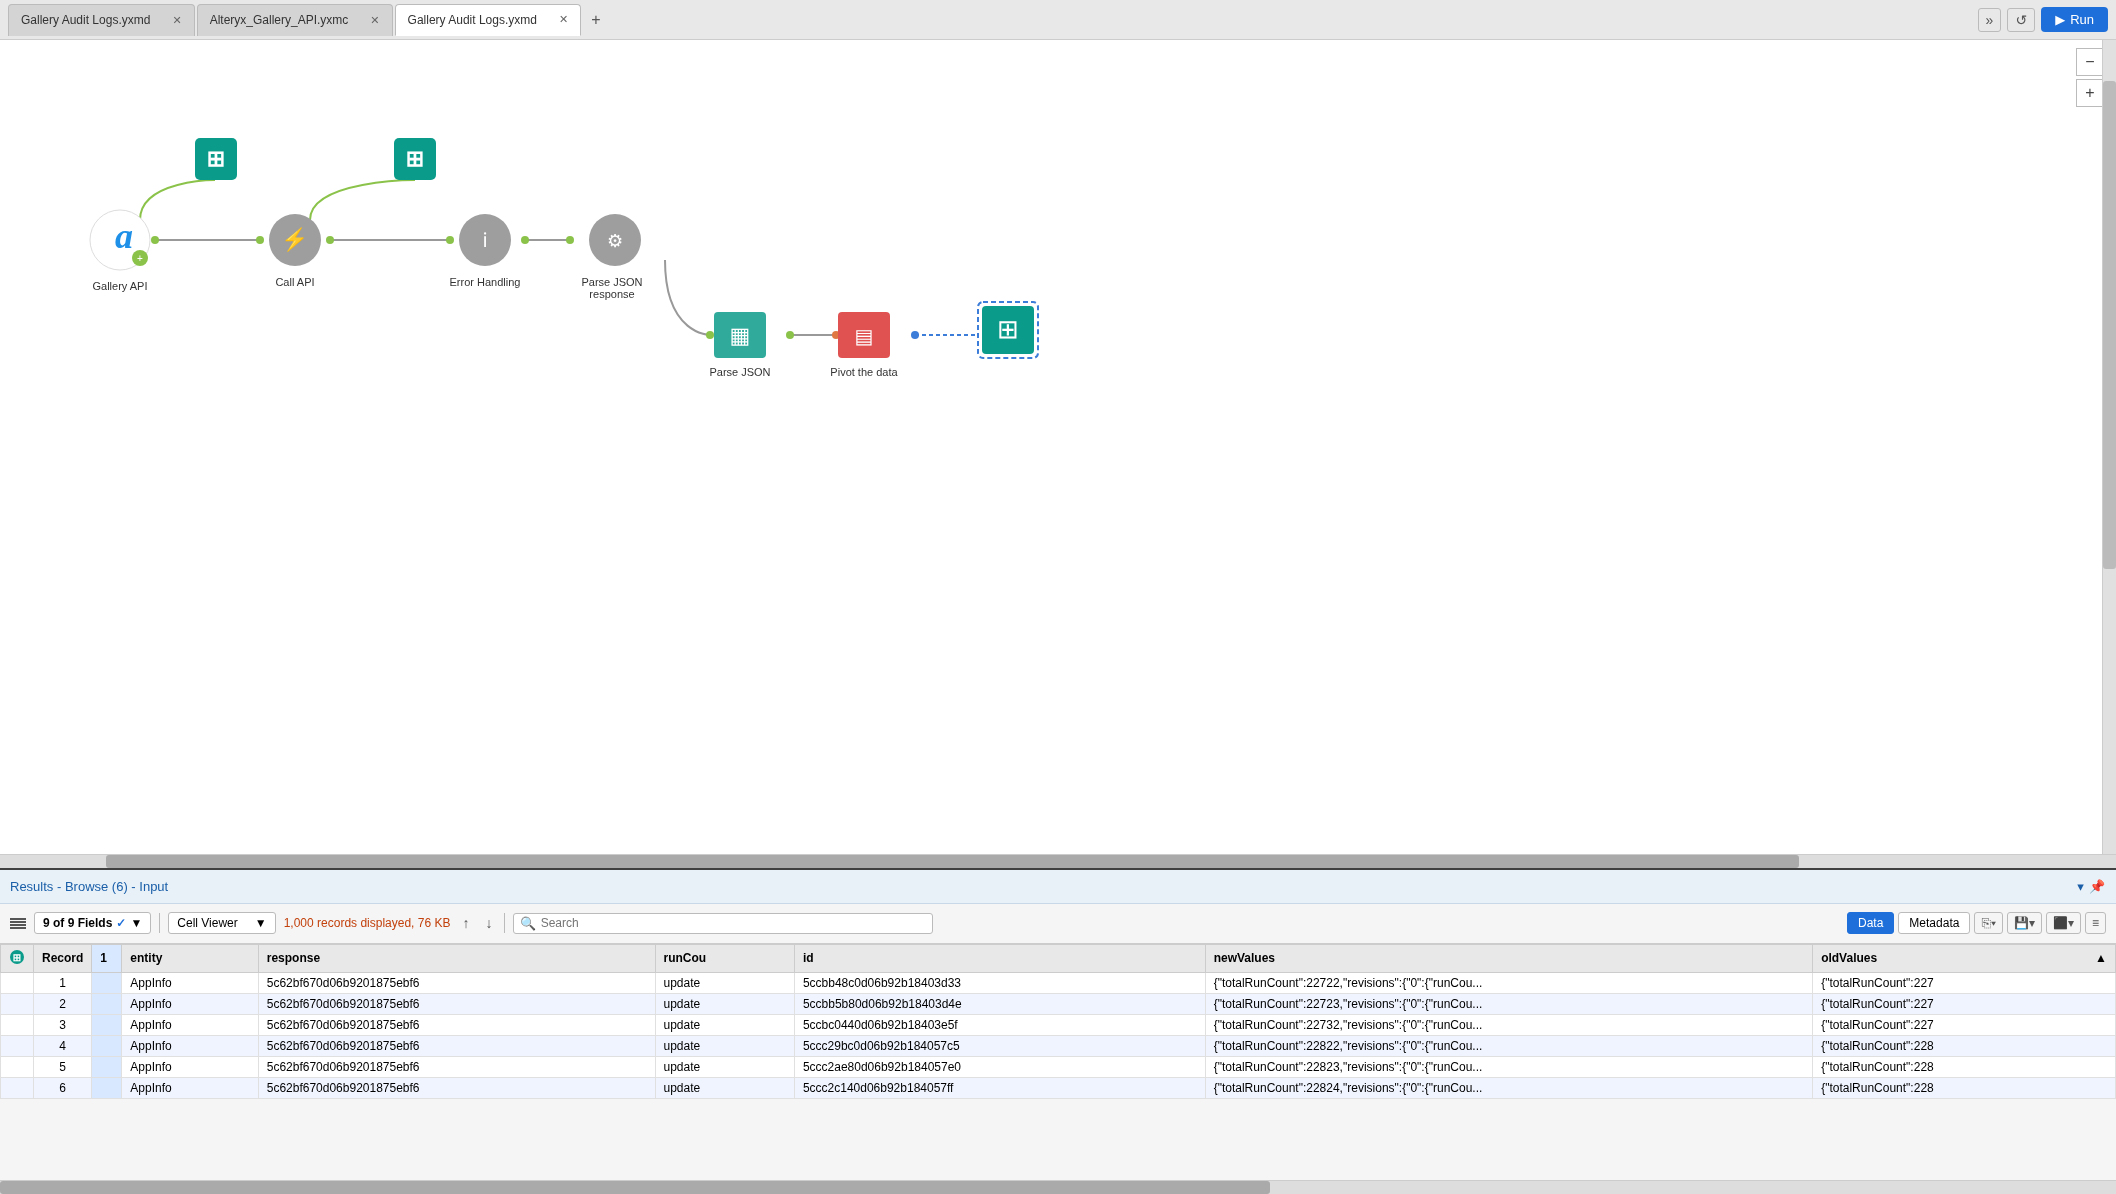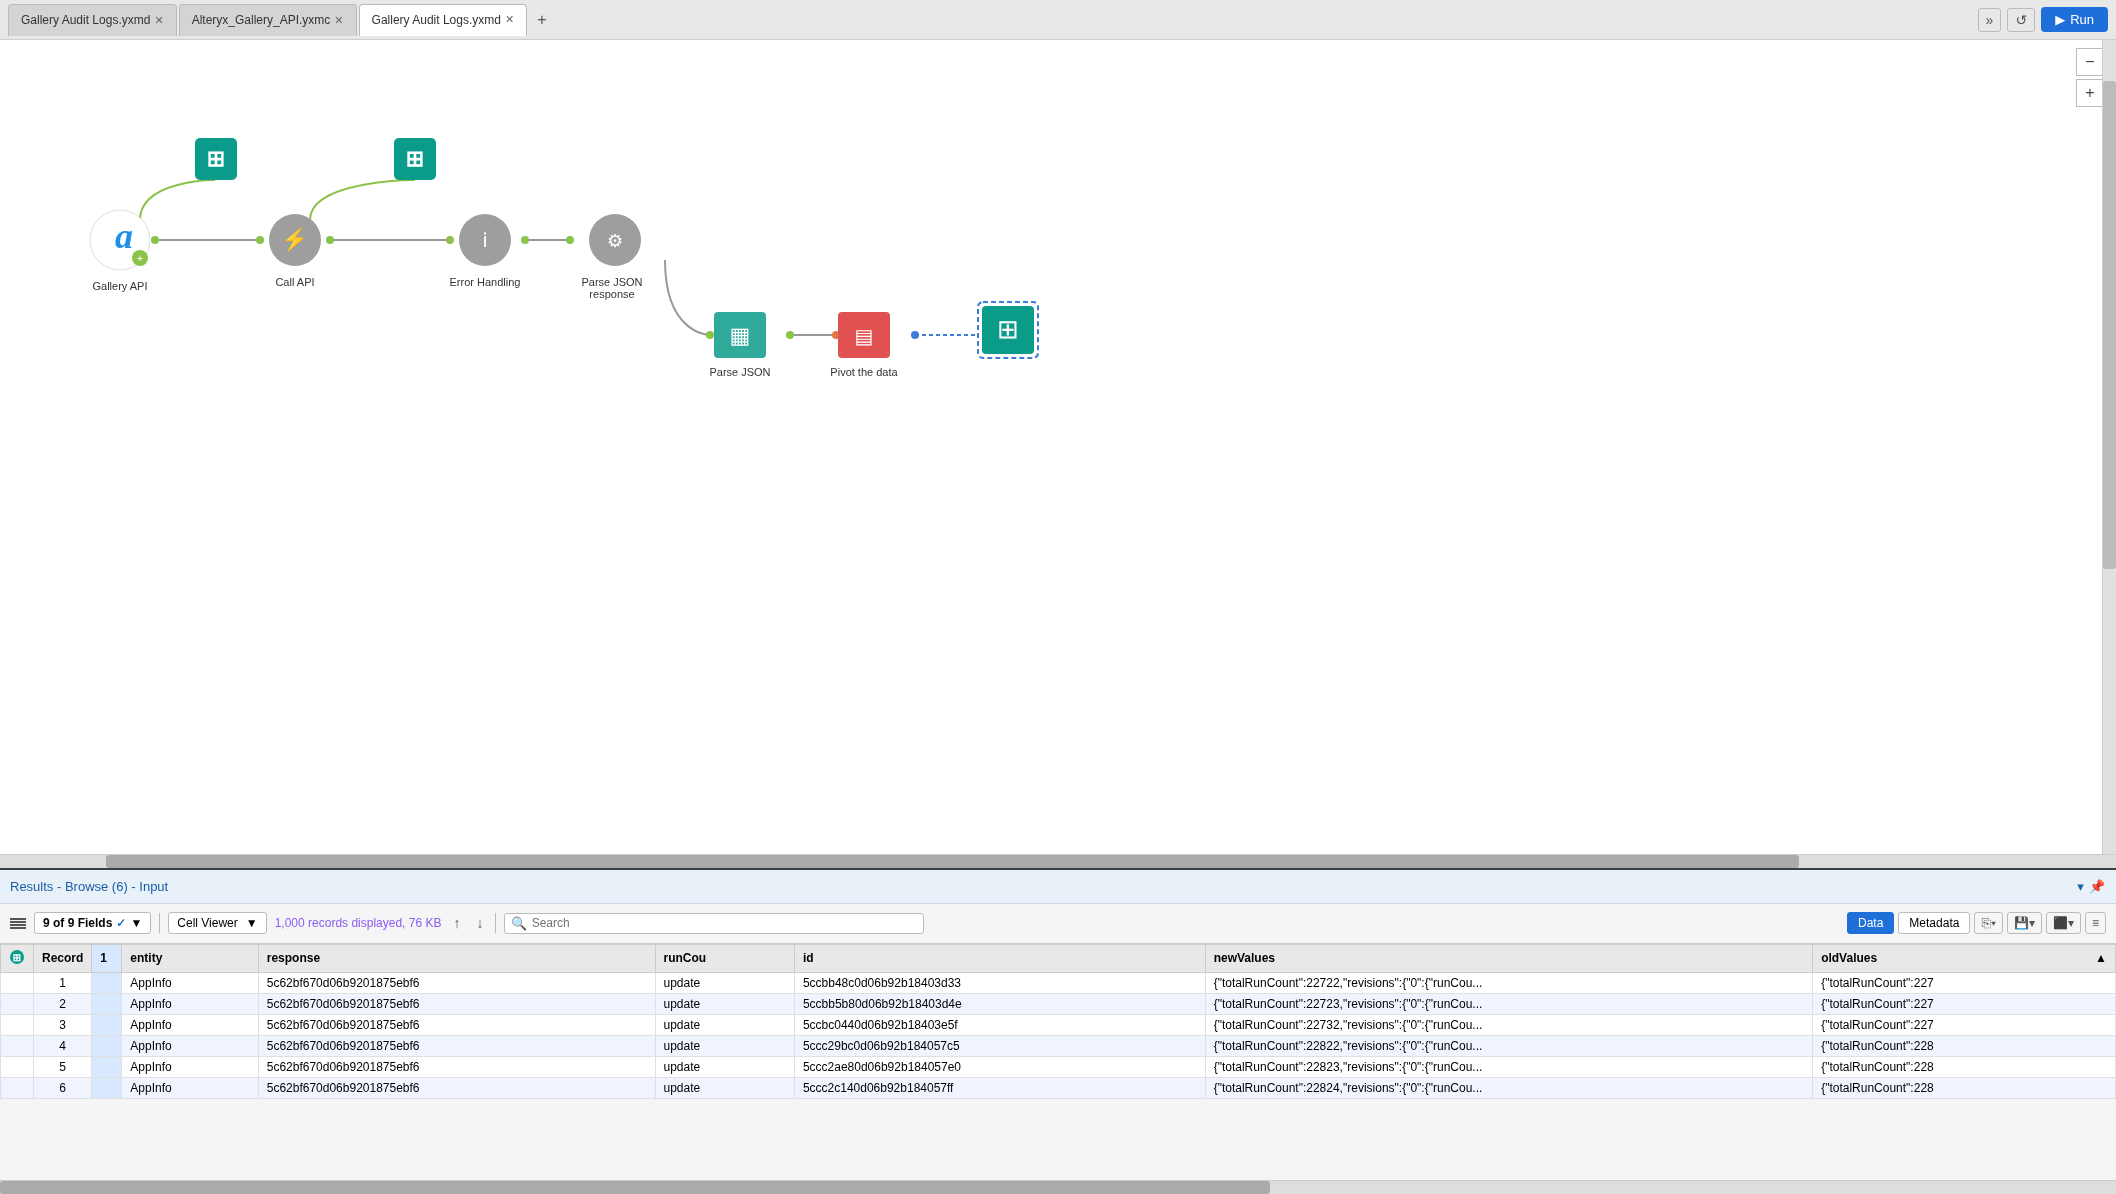--- a/index.html
+++ b/index.html
@@ -6,21 +6,21 @@
     body { font-family: 'Segoe UI', Arial, sans-serif; font-size: 13px; background: #f0f0f0; overflow: hidden; }
 
     
     .tab-bar {
       display: flex; align-items: center; background: #e8e8e8; border-bottom: 1px solid #ccc;
       height: 40px; padding: 0 8px; gap: 2px;
     }
     .tab {
       display: flex; align-items: center; padding: 0 12px; height: 32px;
       background: #d4d4d4; border: 1px solid #bbb; border-bottom: none; border-radius: 4px 4px 0 0;
-      font-size: 12px; cursor: pointer; gap: 4px; color: #333;
+      font-size: 12px; cursor: pointer; gap: 22px; color: #333;
     }
     .tab.active { background: #fff; border-bottom: 1px solid #fff; z-index: 1; }
     .tab .close-x { color: #666; font-size: 11px; cursor: pointer; }
     .tab-add { padding: 0 8px; height: 32px; display: flex; align-items: center; cursor: pointer; font-size: 16px; color: #555; }
     .tab-bar-right { margin-left: auto; display: flex; align-items: center; gap: 6px; }
     .run-btn {
       background: #1e6fd9; color: white; border: none; border-radius: 4px;
       padding: 5px 14px; font-size: 13px; cursor: pointer; display: flex; align-items: center; gap: 5px;
     }
     .icon-btn {
@@ -52,24 +52,24 @@
     
     .data-toolbar {
       display: flex; align-items: center; padding: 4px 10px; border-bottom: 1px solid #ccc;
       background: #f5f5f5; gap: 8px; height: 40px;
     }
     .fields-btn {
       display: flex; align-items: center; gap: 4px; border: 1px solid #bbb;
       background: white; padding: 3px 8px; border-radius: 3px; cursor: pointer; font-size: 12px; font-weight: bold;
     }
     .cell-viewer-btn {
-      display: flex; align-items: center; gap: 8px; border: 1px solid #bbb;
+      display: flex; align-items: center; gap: 17px; border: 1px solid #bbb;
       background: white; padding: 3px 8px; border-radius: 3px; cursor: pointer; font-size: 12px;
     }
-    .records-info { font-size: 12px; color: #8b5cf6; }
+    .records-info { font-size: 12px; color: #c2410c; }
     .arrow-btn { background: none; border: none; cursor: pointer; font-size: 14px; color: #555; padding: 2px 4px; }
     .separator { width: 1px; height: 20px; background: #bbb; }
     .search-box {
       flex: 1; max-width: 420px; display: flex; align-items: center;
       border: 1px solid #bbb; border-radius: 3px; background: white; padding: 2px 6px; gap: 4px;
     }
     .search-box input { border: none; outline: none; width: 100%; font-size: 12px; }
     .data-meta-btns { margin-left: auto; display: flex; gap: 4px; }
     .data-btn { padding: 3px 10px; border: 1px solid #bbb; border-radius: 3px; font-size: 12px; cursor: pointer; background: white; }
     .data-btn.active { background: #1e6fd9; color: white; border-color: #1e6fd9; }

